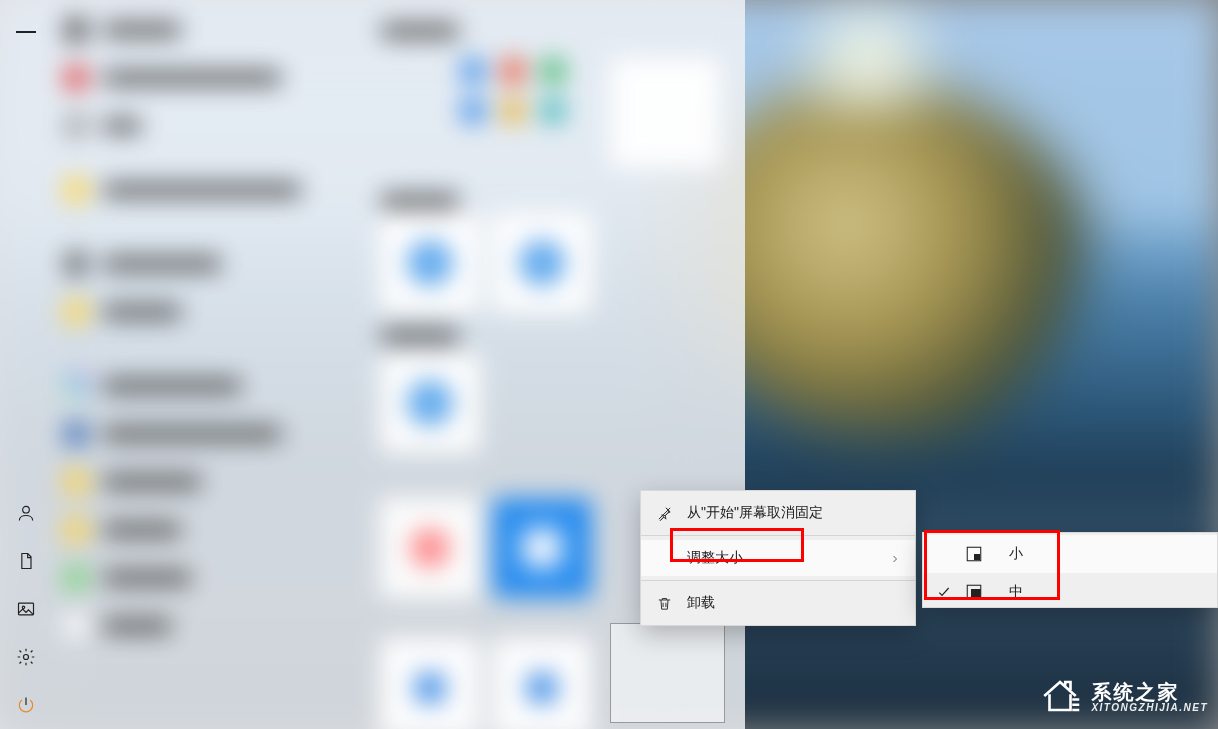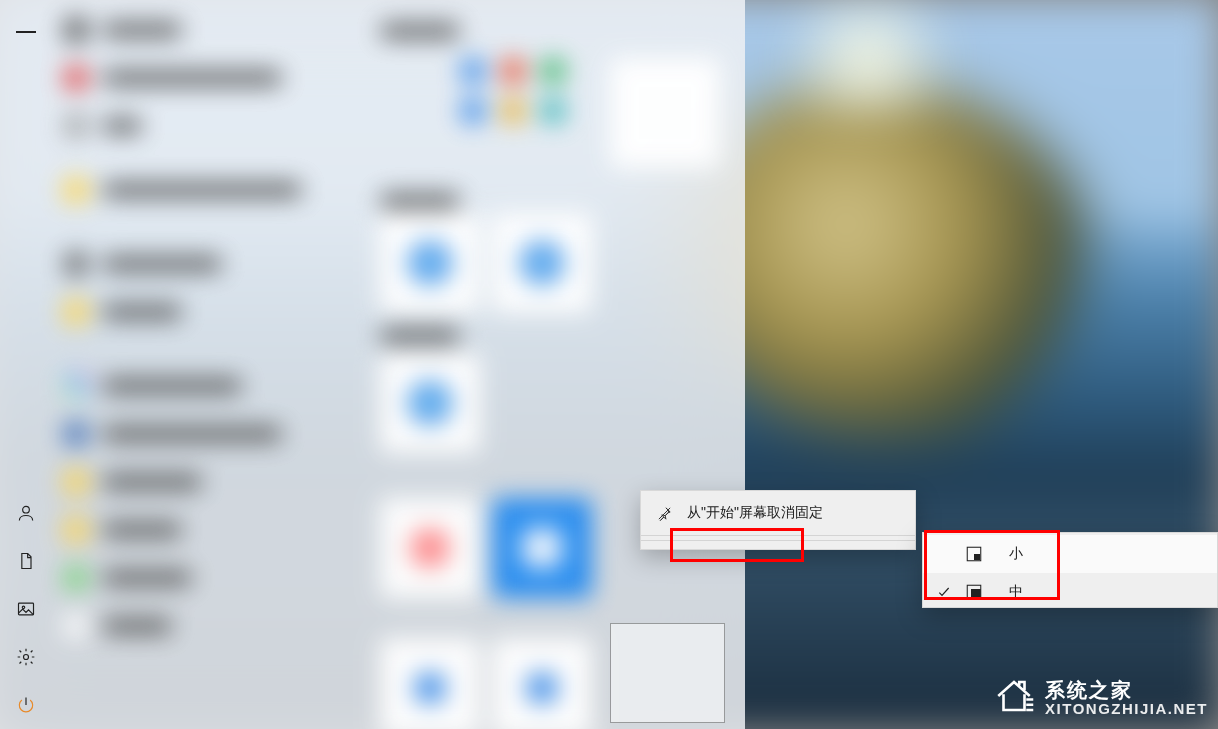--- a/index.html
+++ b/index.html
@@ -130,21 +130,21 @@
 
     
     .watermark{
       position:absolute; right:10px; bottom:8px;
       display:flex; align-items:center; gap:10px;
       color:#fff; font-weight:700;
     }
     .wm-icon svg{ width:42px; height:42px; stroke:#fff; fill:none; stroke-width:3; }
     .wm-text{ line-height:1.05; }
     .wm-main{ font-size:20px; letter-spacing:2px; }
-    .wm-sub{ font-size:15px; letter-spacing:1.5px; opacity:.9; }
+    .wm-sub{ font-size:10px; letter-spacing:1.5px; opacity:.9;font-style:italic; }
   </style>
 </head>
 <body>
 
 <div class="desktop-bg"></div>
 <div class="desktop-sunspot"></div>
 
 <div class="start-menu">
 
   <div class="start-blur-content">
@@ -294,21 +294,38 @@
   <div class="ctx-item">
     <span class="ctx-icon">
       <svg viewBox="0 0 24 24">
           <path d="M14 4l6 6-3 1-4 4 1 5-3-3-5 5 5-5-3-3 5 1 4-4 1-3z"></path>
           <line x1="4" y1="20" x2="20" y2="4"></line>
         </svg>
     </span>
     <span>从"开始"屏幕取消固定</span>
   </div>
   <div class="ctx-sep"></div>
+  <div class="ctx-item hover">
+    <span>调整大小</span>
+    <span class="ctx-chevron">
+      <svg viewBox="0 0 24 24">
+          <path d="M9 6l6 6-6 6"></path>
+        </svg>
+    </span>
+  </div>
   <div class="ctx-sep"></div>
+  <div class="ctx-item">
+    <span class="ctx-icon">
+      <svg viewBox="0 0 24 24">
+          <path d="M4 7h16M9 7V5h6v2M7 7l1 13h8l1-13"></path>
+          <path d="M10 11v6M14 11v6"></path>
+        </svg>
+    </span>
+    <span>卸载</span>
+  </div>
 </div>
 <div class="red-box" style="left:670px; top:528px; width:134px; height:34px;"></div>
 
 <div class="size-menu">
   <div class="size-item hover">
     <span class="size-icon">
       <svg viewBox="0 0 24 24">
           <rect x="3" y="3" width="18" height="18"></rect>
           <rect x="12" y="12" width="8" height="8" fill="#222" stroke="none"></rect>
         </svg>

